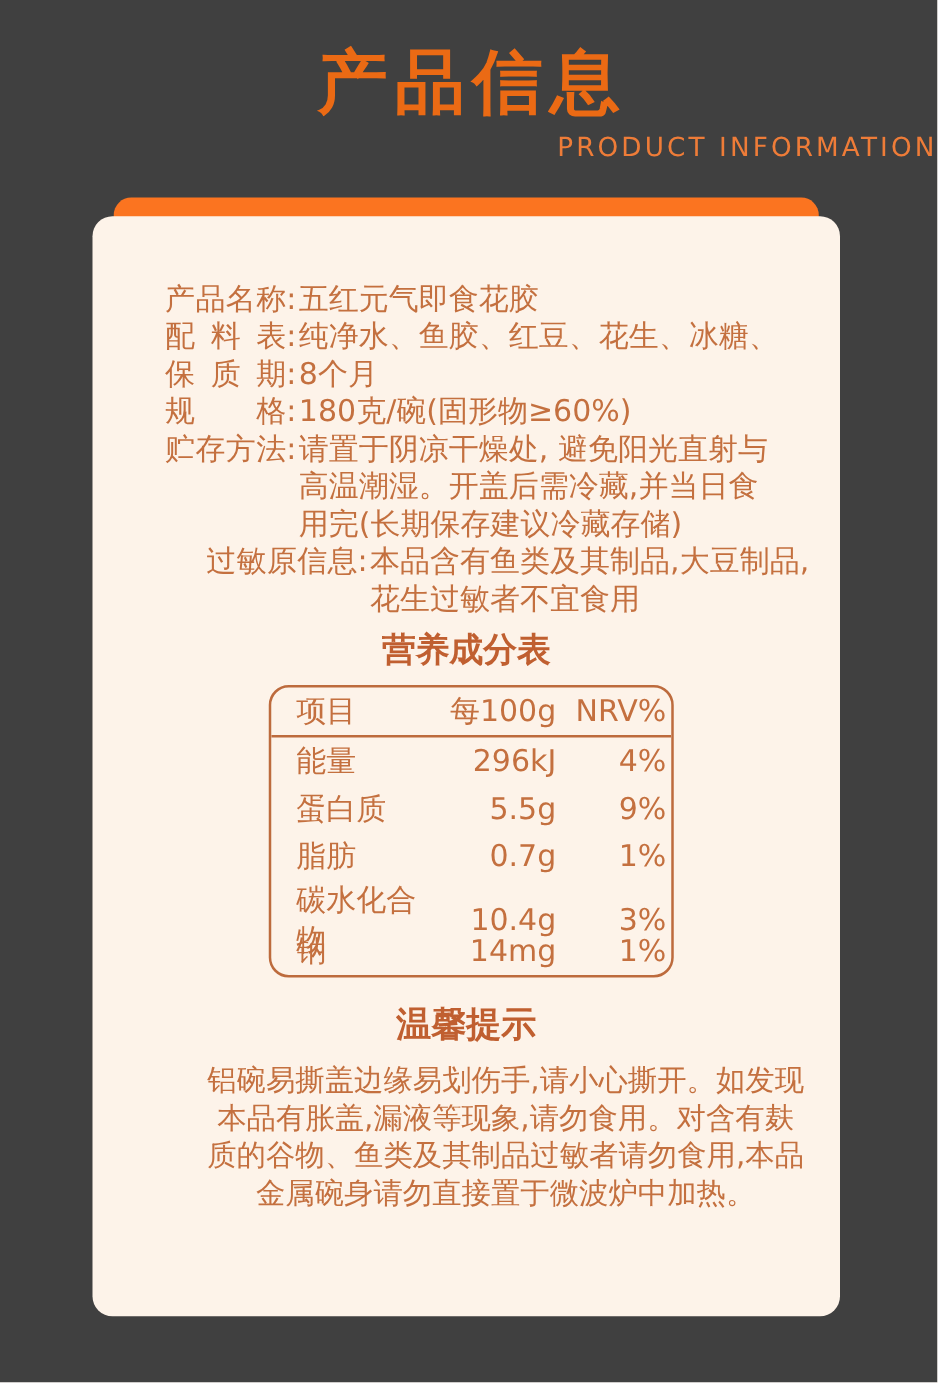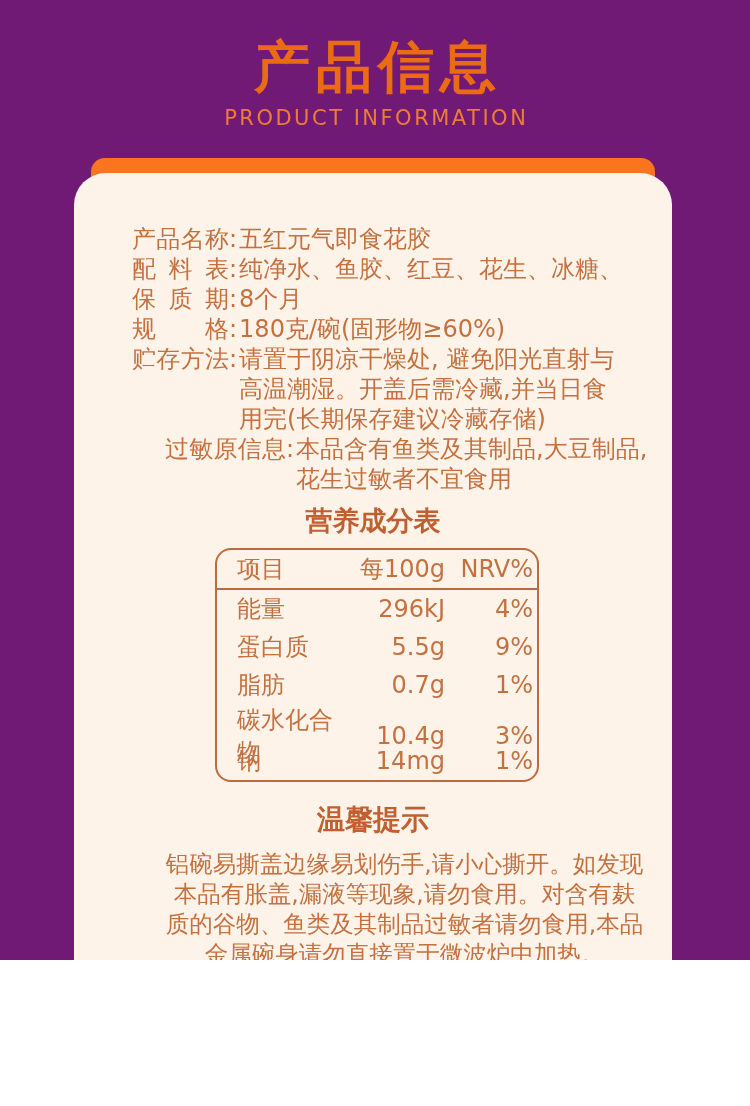--- a/index.html
+++ b/index.html
@@ -2,40 +2,40 @@
 <html style="--title: #EB6A14; --subtitle: #EE7C38; --bar: #FB7420; --card-bg: #FDF3E9; --body-text: #C4703F; --heading-text: #C05F30; --table-border: #BD6B3D;"><head>
 <meta charset="utf-8">
 <style>
   :root{
     --title:#EB6A14; --subtitle:#EE7C38; --bar:#FB7420; --card-bg:#FDF3E9;
     --body-text:#C4703F; --heading-text:#C05F30; --table-border:#BD6B3D;
   }
   *{margin:0;padding:0;box-sizing:border-box;}
   html,body{background:#fff;}
   .page{
-    position:relative;width:750px;height:960px;background:#701a75;overflow:hidden;
+    position:relative;width:750px;height:1106px;background:#404040;overflow:hidden;
     font-family:"DejaVu Sans","Liberation Sans",sans-serif;
   }
   .hero{padding-top:36px;text-align:center;}
   .hero h1{
     font-size:56px;font-weight:bold;color:var(--title);
     letter-spacing:6px;padding-left:6px;line-height:62px;
   }
   .hero .subtitle{
     margin-top:8px;font-size:21px;color:var(--subtitle);
-    letter-spacing:2.5px;padding-left:2.5px;font-weight:400;
+    letter-spacing:2.5px;padding-left:2.5px;font-weight:400;text-align:right;
   }
   .card-wrap{position:absolute;left:74px;top:158px;width:598px;height:895px;}
   .card-topbar{
     position:absolute;left:17px;top:0;width:564px;height:36px;
     background:var(--bar);border-radius:14px;
   }
   .card{
     position:absolute;left:0;top:15px;width:598px;height:880px;
-    background:var(--card-bg);border-radius:32px;padding-top:51px;
+    background:var(--card-bg);border-radius:16px;padding-top:51px;
   }
   .info-list{
     margin-left:58px;margin-right:16px;
     font-size:24px;line-height:30px;color:var(--body-text);
   }
   .info-row{display:flex;align-items:flex-start;}
   .info-label{
     flex:0 0 97px;width:97px;text-align:justify;text-align-last:justify;
   }
   .info-row.wide .info-label{flex:0 0 121px;width:121px;margin-left:33px;}

